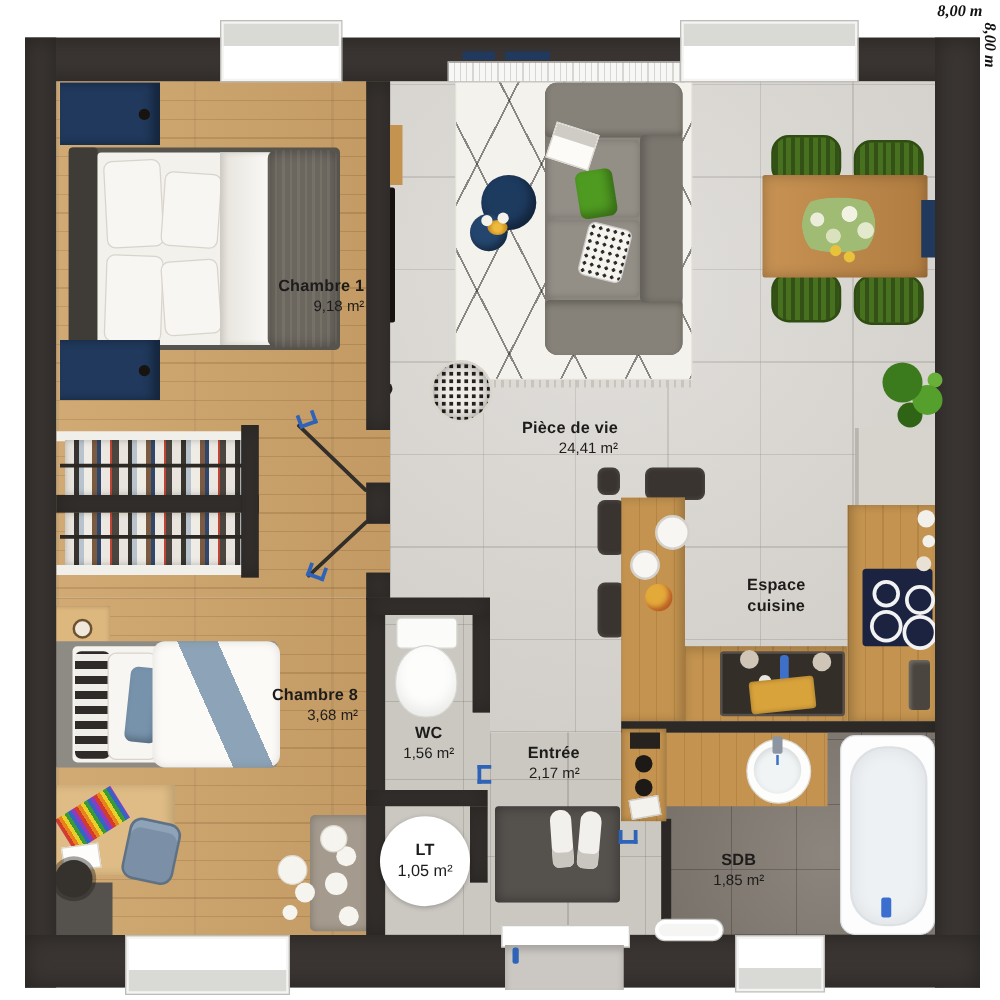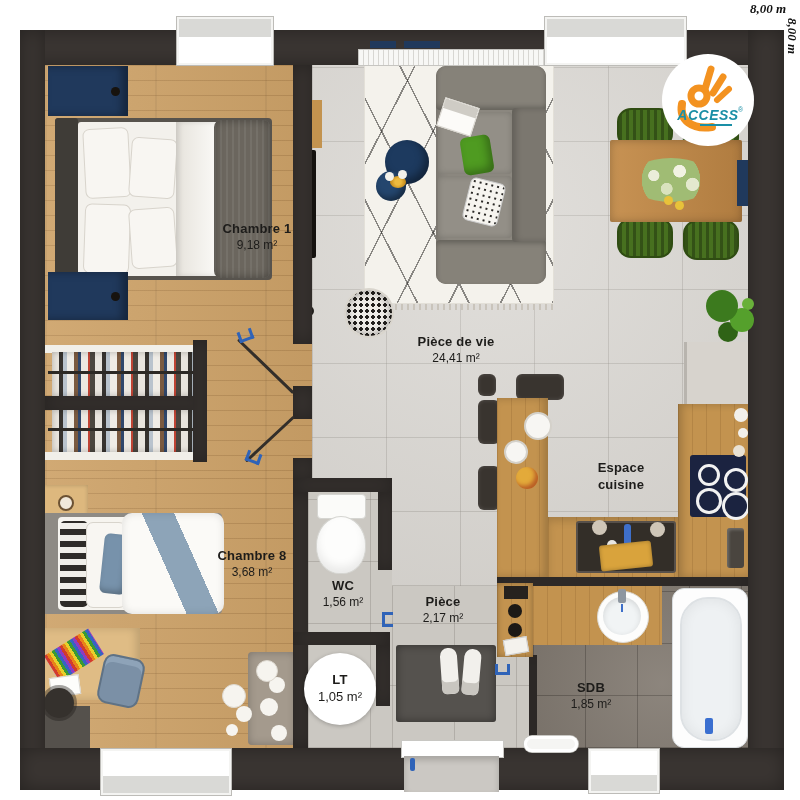--- a/index.html
+++ b/index.html
@@ -22,21 +22,21 @@
   .tileM{background-color:#cbc8c2;background-image:
      repeating-linear-gradient(0deg, rgba(120,115,108,.30) 0 1px, transparent 1px 62px),
      repeating-linear-gradient(90deg, rgba(120,115,108,.30) 0 1px, transparent 1px 62px);}
   .tileD{background-color:#837b72;background-image:
      radial-gradient(circle at 60% 60%, rgba(255,255,255,.08), rgba(0,0,0,.10)),
      repeating-linear-gradient(0deg, rgba(45,40,35,.35) 0 1px, transparent 1px 52px),
      repeating-linear-gradient(90deg, rgba(45,40,35,.35) 0 1px, transparent 1px 52px);}
   .lbl{position:absolute;z-index:40;transform:translateX(-50%);text-align:center;
        color:#1d1c1a;line-height:1.3;white-space:nowrap;}
   .lbl .nm{display:block;font-weight:bold;font-size:13px;letter-spacing:.2px;}
-  .lbl .ar{display:block;font-size:12px;}
+  .lbl .ar{display:block;font-size:12px;text-align:right;}
   .win{position:absolute;z-index:25;background:linear-gradient(#d9d9d6 0 42%, #ffffff 42% 100%);
        border:1px solid #bdbcb8;box-shadow:inset 0 0 0 2px #f4f4f2;}
   .win.flip{background:linear-gradient(#ffffff 0 58%, #d9d9d6 58% 100%);}
   .handle{position:absolute;width:9px;height:8px;border:3px solid #2f63b8;border-top:none;z-index:26;}
   .door-line{position:absolute;height:3px;background:#322e2a;z-index:25;transform-origin:left center;border-radius:2px;}
   .pillow{background:#f8f6f2;border:1px solid #d8d4cc;border-radius:7px;}
   .dchair{background:#47701f;background-image:repeating-linear-gradient(90deg, rgba(0,0,0,.28) 0 3px, transparent 3px 7px);
           border:2px solid #2f4c12;border-radius:14px;}
   .stool{background:#39342f;border-radius:6px;box-shadow:inset 0 0 4px rgba(255,255,255,.15);}
   .plate{background:#f7f6f3;border:2px solid #d4d1ca;border-radius:50%;}
@@ -233,43 +233,30 @@
   </div>
   <div class="lbl" style="left:252px;top:548px;">
     <span class="nm">Chambre 8</span>
     <span class="ar">3,68 m²</span>
   </div>
   <div class="lbl" style="left:343px;top:578px;">
     <span class="nm">WC</span>
     <span class="ar">1,56 m²</span>
   </div>
   <div class="lbl" style="left:443px;top:594px;">
-    <span class="nm">Pièce</span>
+    <span class="nm">Entrée</span>
     <span class="ar">2,17 m²</span>
   </div>
   <div class="f" style="left:304px;top:653px;width:72px;height:72px;background:#fff;border-radius:50%;z-index:39;box-shadow:0 1px 4px rgba(0,0,0,.25);"></div>
   <div class="lbl" style="left:340px;top:672px;">
     <span class="nm">LT</span>
     <span class="ar" style="font-size:13px;">1,05 m²</span>
   </div>
   <div class="lbl" style="left:591px;top:680px;">
     <span class="nm">SDB</span>
     <span class="ar">1,85 m²</span>
   </div>
 
-  <div class="abs" style="left:662px;top:54px;width:92px;height:92px;z-index:45;">
-    <svg width="92" height="92" viewBox="0 0 92 92">
-      <circle cx="46" cy="46" r="46" fill="#ffffff"></circle>
-      <path d="M20 50 C17 66, 30 76, 50 73" stroke="#f39220" stroke-width="8" fill="none" stroke-linecap="round"></path>
-      <circle cx="37" cy="42" r="8" fill="none" stroke="#f39220" stroke-width="7"></circle>
-      <path d="M43 35 L49 15" stroke="#f39220" stroke-width="7" stroke-linecap="round"></path>
-      <path d="M51 39 L61 23" stroke="#f39220" stroke-width="7" stroke-linecap="round"></path>
-      <path d="M55 46 L67 35" stroke="#f39220" stroke-width="6" stroke-linecap="round"></path>
-      <text x="46" y="66" text-anchor="middle" font-family="Liberation Sans, sans-serif" font-size="14" font-weight="bold" font-style="italic" fill="#1a8fa6" letter-spacing="0.5">ACCESS</text>
-      <text x="76" y="58" font-size="7" fill="#1a8fa6">®</text>
-      <rect x="38" y="70" width="32" height="2" fill="#1a8fa6"></rect>
-    </svg>
-  </div>
 
   <div class="dim" style="right:14px;top:1px;">8,00 m</div>
   <div class="dim" style="left:784px;top:18px;writing-mode:vertical-rl;">8,00 m</div>
 
 </div>
 
 </body></html>

